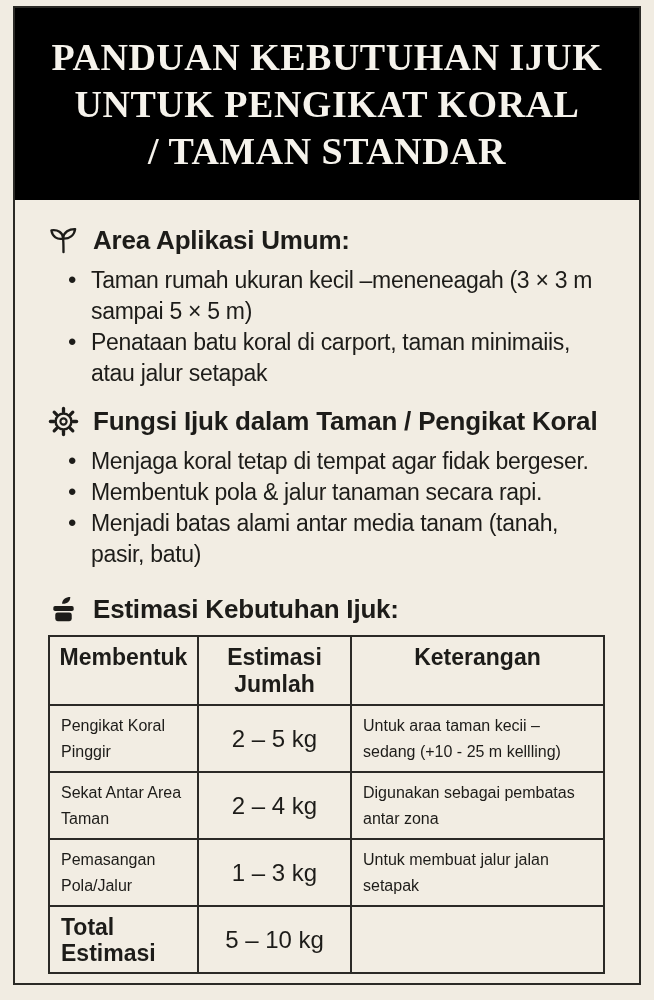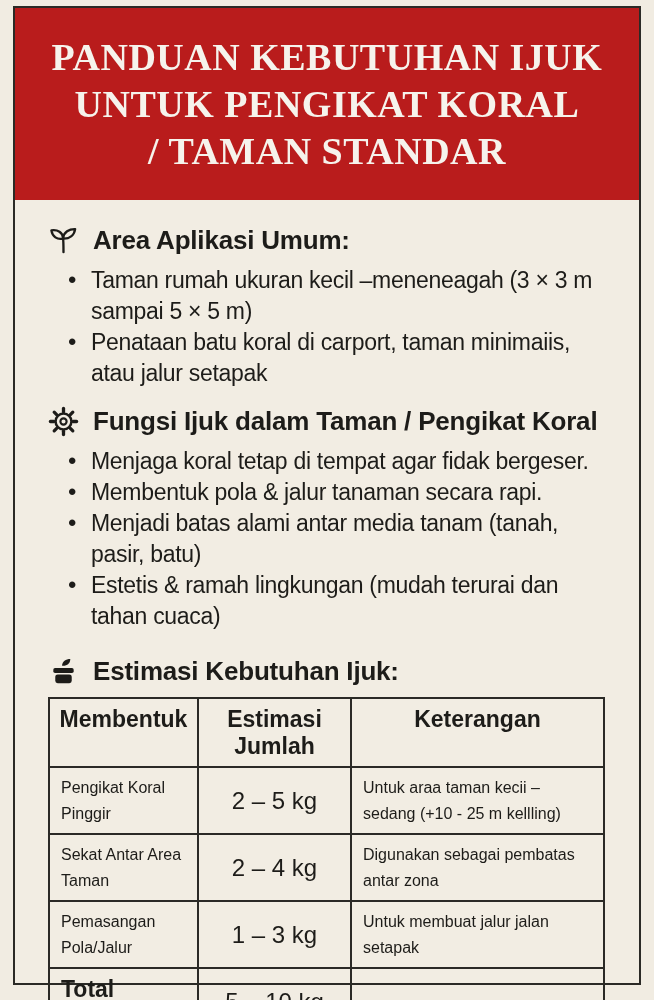--- a/index.html
+++ b/index.html
@@ -13,21 +13,21 @@
   .card {
     position: absolute;
     left: 13px; top: 6px;
     width: 628px; height: 979px;
     background: #f2ede3;
     border: 2.5px solid #2b2a26;
   }
   
   .banner {
     height: 192px;
-    background: #b91c1c;
+    background: #000000;
     display: flex; flex-direction: column;
     justify-content: center; align-items: center;
     text-align: right;
   }
   .banner .t-line {
     font-family: "Liberation Serif", serif;
     font-weight: 700;
     font-size: 38px;
     line-height: 47px;
     letter-spacing: 0.5px;
@@ -124,21 +124,20 @@
           <line x1="6.4" y1="25.6" x2="8.9" y2="23.1"></line>
           <line x1="23.1" y1="8.9" x2="25.6" y2="6.4"></line>
         </g>
       </svg>
       <span>Fungsi Ijuk dalam Taman / Pengikat Koral</span>
     </div>
     <ul class="blist">
       <li>Menjaga koral tetap di tempat agar fidak bergeser.</li>
       <li>Membentuk pola &amp; jalur tanaman secara rapi.</li>
       <li>Menjadi batas alami antar media tanam (tanah, pasir, batu)</li>
-      <li>Estetis &amp; ramah lingkungan (mudah terurai dan tahan cuaca)</li>
     </ul>
 
     <div class="sec-head sh3">
       <svg width="31" height="31" viewBox="0 0 32 32">
         <path d="M14.5 10 C14.5 5.5 18.5 3 23 3 C23 7.5 20 10 15.5 10 Z" fill="#1d1c19"></path>
         <rect x="5.5" y="12.5" width="21" height="5" rx="1.8" fill="#1d1c19"></rect>
         <rect x="7.5" y="19" width="17" height="9" rx="2.5" fill="#1d1c19"></rect>
       </svg>
       <span>Estimasi Kebutuhan Ijuk:</span>
     </div>

